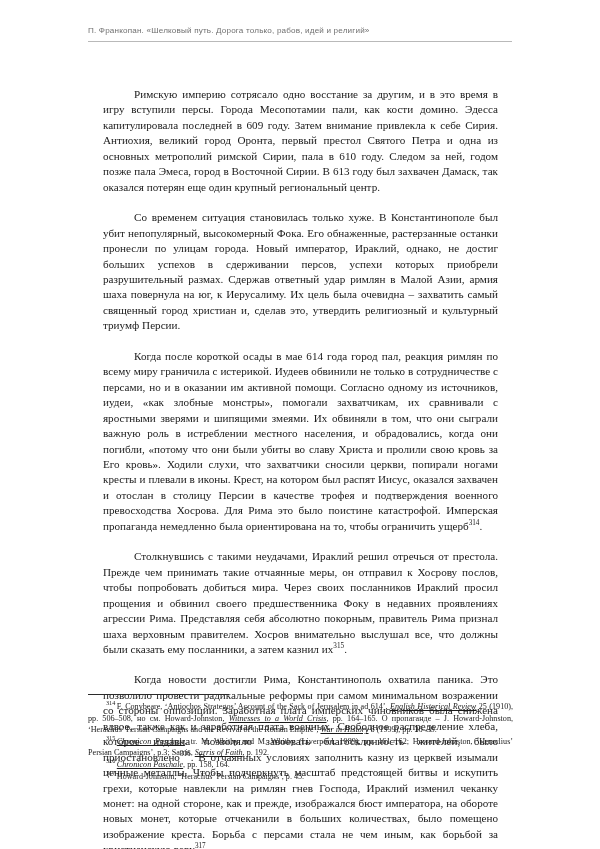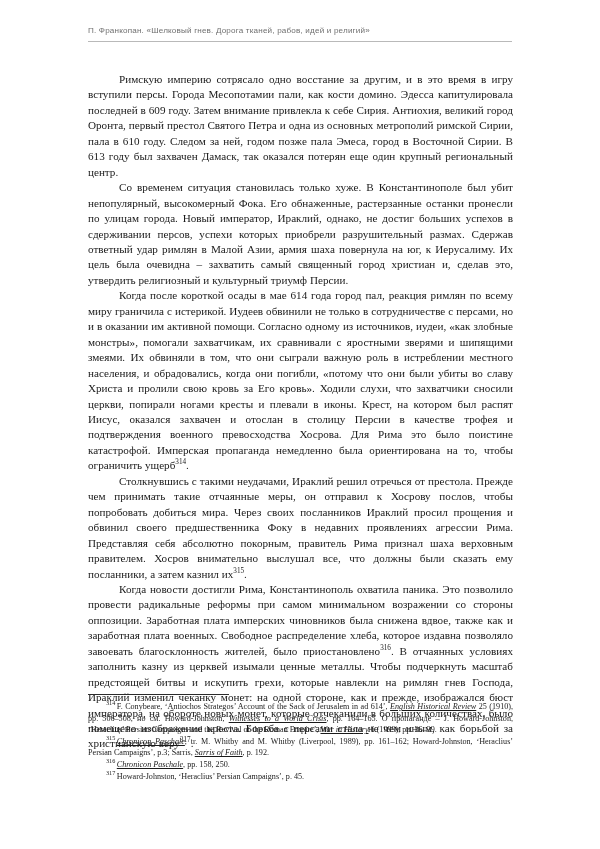--- a/index.html
+++ b/index.html
@@ -47,21 +47,21 @@
   }
 
   
   .body-col {
     position: absolute;
     left: 88px;
     top: 72px;
     width: 425px;
   }
   p.para {
-    margin: 0;
+    margin: 15px;
     text-align: justify;
     text-justify: inter-word;
     text-indent: 31px;
     font-size: 11.15px;
     line-height: 15.45px;
     hyphens: manual;
     word-spacing: 0.1px;
   }
   sup.fn-ref {
     font-size: 7.2px;
@@ -109,21 +109,21 @@
     font-family: "Liberation Sans", "DejaVu Sans", sans-serif;
     font-size: 8.4px;
     color: #2b2b2b;
   }
 </style>
 </head>
 <body>
 
 <div class="page">
 
-  <div class="running-head">П. Франкопан. «Шелковый гнев. Дорога тканей, рабов, идей и религий»</div>
+  <div class="running-head">П. Франкопан. «Шелковый путь. Дорога только, рабов, идей и религий»</div>
 
   <div class="running-head-rule"></div>
 
   <div class="body-col">
 
     <p class="para"><span>Римскую империю сотрясало одно восстание за другим, и в это время в игру вступили персы. Города Месопотамии пали, как кости домино. Эдесса капитулировала последней в 609 году. Затем внимание привлекла к себе Сирия. Антиохия, великий город Оронта, первый престол Святого Петра и одна из основных метрополий римской Сирии, пала в 610 году. Следом за ней, годом позже пала Эмеса, город в Восточной Сирии. В 613 году был захвачен Дамаск, так оказался потерян еще один крупный региональный центр.</span></p>
 
     <p class="para"><span>Со временем ситуация становилась только хуже. В Константинополе был убит непопулярный, высокомерный Фока. Его обнаженные, растерзанные останки пронесли по улицам города. Новый император, Ираклий, однако, не достиг больших успехов в сдерживании персов, успехи которых приобрели разрушительный размах. Сдержав ответный удар римлян в Малой Азии, армия шаха повернула на юг, к Иерусалиму. Их цель была очевидна – захватить самый священный город христиан и, сделав это, утвердить религиозный и культурный триумф Персии.</span></p>
 
     <p class="para"><span>Когда после короткой осады в мае 614 года город пал, реакция римлян по всему миру граничила с истерикой. Иудеев обвинили не только в сотрудничестве с персами, но и в оказании им активной помощи. Согласно одному из источников, иудеи, «как злобные монстры», помогали захватчикам, их сравнивали с яростными зверями и шипящими змеями. Их обвиняли в том, что они сыграли важную роль в истреблении местного населения, и обрадовались, когда они погибли, «потому что они были убиты во славу Христа и пролили свою кровь за Его кровь». Ходили слухи, что захватчики сносили церкви, попирали ногами кресты и плевали в иконы. Крест, на котором был распят Иисус, оказался захвачен и отослан в столицу Персии в качестве трофея и подтверждения военного превосходства Хосрова. Для Рима это было поистине катастрофой. Имперская пропаганда немедленно была ориентирована на то, чтобы ограничить ущерб</span><sup class="fn-ref">314</sup><span>.</span></p>
@@ -132,18 +132,18 @@
 
     <p class="para"><span>Когда новости достигли Рима, Константинополь охватила паника. Это позволило провести радикальные реформы при самом минимальном возражении со стороны оппозиции. Заработная плата имперских чиновников была снижена вдвое, также как и заработная плата военных. Свободное распределение хлеба, которое издавна позволяло завоевать благосклонность жителей, было приостановлено</span><sup class="fn-ref">316</sup><span>. В отчаянных условиях заполнить казну из церквей изымали ценные металлы. Чтобы подчеркнуть масштаб предстоящей битвы и искупить грехи, которые навлекли на римлян гнев Господа, Ираклий изменил чеканку монет: на одной стороне, как и прежде, изображался бюст императора, на обороте новых монет, которые отчеканили в больших количествах, было помещено изображение креста. Борьба с персами стала не чем иным, как борьбой за христианскую веру</span><sup class="fn-ref">317</sup><span>.</span></p>
 
   </div>
 
   <div class="footnote-rule"></div>
 
   <div class="footnotes" id="footnotes">
       <p class="footnote"><sup>314</sup><span>F. Conybeare, ‘Antiochos Strategos’ Account of the Sack of Jerusalem in ad 614’, </span><span class="it">English Historical Review</span><span> 25 (1910), pp. 506–508, но см. Howard-Johnston, </span><span class="it">Witnesses to a World Crisis</span><span>, pp. 164–165. О пропаганде – J. Howard-Johnston, ‘Heraclius’ Persian Campaigns and the Revival of the Roman Empire’, </span><span class="it">War in History</span><span> 6 (1999), pp. 36–39.</span></p>
       <p class="footnote"><sup>315</sup><span class="it">Chronicon Paschale</span><span>, tr. M. Whitby and M. Whitby (Liverpool, 1989), pp. 161–162; Howard-Johnston, ‘Heraclius’ Persian Campaigns’, p.3; Sarris, </span><span class="it">Sarris of Faith</span><span>, p. 192.</span></p>
-      <p class="footnote"><sup>316</sup><span class="it">Chronicon Paschale</span><span>, pp. 158, 250.</span></p>
+      <p class="footnote"><sup>316</sup><span class="it">Chronicon Paschale</span><span>, pp. 158, 164.</span></p>
       <p class="footnote"><sup>317</sup><span>Howard-Johnston, ‘Heraclius’ Persian Campaigns’, p. 45.</span></p>
     </div>
 
 
 </div>
 
 </body></html>

